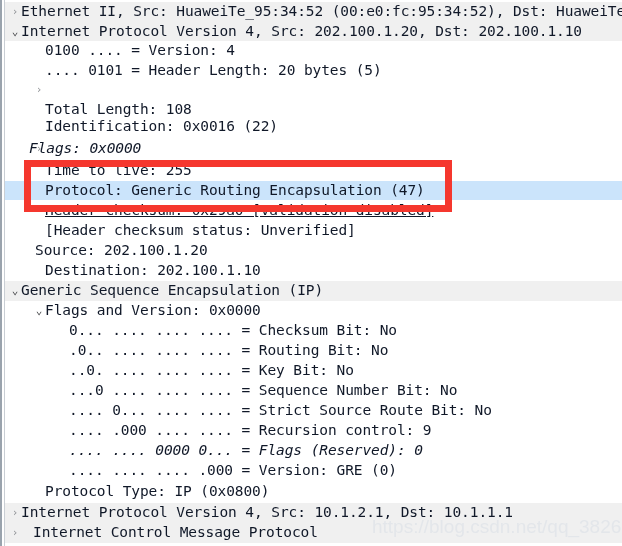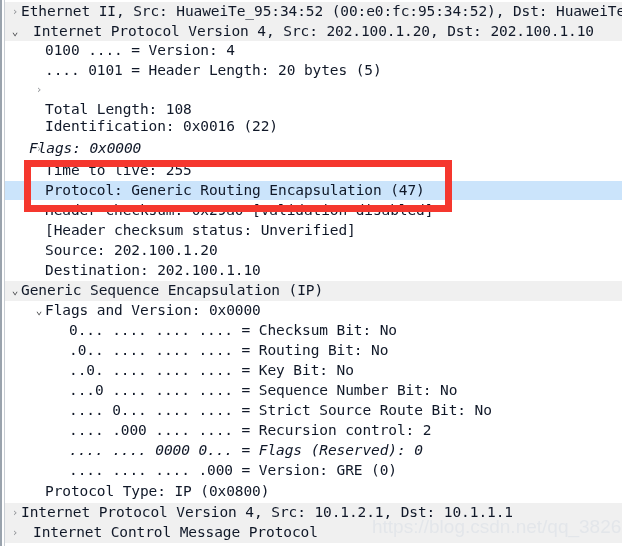--- a/index.html
+++ b/index.html
@@ -107,21 +107,21 @@
   <div class="panel-left-border"></div>
   <div class="panel-left-border2"></div>
 
   <div id="tree">
       <div class="row expanded-head" style="position: absolute; left: 0px; right: 0px; top: 2px;">
         <span class="arrow" style="left: 3px;">›</span>
         <span class="label" style="left: 16px;">Ethernet II, Src: HuaweiTe_95:34:52 (00:e0:fc:95:34:52), Dst: HuaweiTe_09:7</span>
       </div>
       <div class="row expanded-head" style="position: absolute; left: 0px; right: 0px; top: 21.6px;">
         <span class="arrow open" style="left: 3px;">⌄</span>
-        <span class="label" style="left: 28px; text-align: right;">Internet Protocol Version 4, Src: 202.100.1.20, Dst: 202.100.1.10</span>
+        <span class="label" style="left: 16px; text-align: right;">Internet Protocol Version 4, Src: 202.100.1.20, Dst: 202.100.1.10</span>
       </div>
       <div class="row" style="position: absolute; left: 0px; right: 0px; top: 41.2px;">
         <span class="label" style="left: 40px;">0100 .... = Version: 4</span>
       </div>
       <div class="row" style="position: absolute; left: 0px; right: 0px; top: 60.8px;">
         <span class="label" style="left: 40px;">.... 0101 = Header Length: 20 bytes (5)</span>
       </div>
       <div class="row" style="position: absolute; left: 0px; right: 0px; top: 80.4px;">
         <span class="arrow" style="left: 27px;">›</span>
       </div>
@@ -135,27 +135,27 @@
         <span class="arrow" style="left: 27px;">›</span>
         <span class="label" style="left: 24px; font-style: italic;">Flags: 0x0000</span>
       </div>
       <div class="row" style="position: absolute; left: 0px; right: 0px; top: 161px;">
         <span class="label" style="left: 40px;">Time to live: 255</span>
       </div>
       <div class="row selected" style="position: absolute; left: 0px; right: 0px; top: 180.6px;">
         <span class="label" style="left: 40px;">Protocol: Generic Routing Encapsulation (47)</span>
       </div>
       <div class="row" style="position: absolute; left: 0px; right: 0px; top: 201px;">
-        <span class="label" style="left: 40px;">Header checksum: 0x29a0 [validation disabled]</span>
+        <span class="label" style="left: 40px; text-decoration: underline;">Header checksum: 0x29a0 [validation disabled]</span>
       </div>
       <div class="row" style="position: absolute; left: 0px; right: 0px; top: 221px;">
         <span class="label" style="left: 40px;">[Header checksum status: Unverified]</span>
       </div>
       <div class="row" style="position: absolute; left: 0px; right: 0px; top: 241px;">
-        <span class="label" style="left: 40px;">Source: 202.100.1.20</span>
+        <span class="label" style="left: 30px;">Source: 202.100.1.20</span>
       </div>
       <div class="row" style="position: absolute; left: 0px; right: 0px; top: 261px; text-align: right;">
         <span class="label" style="left: 40px;">Destination: 202.100.1.10</span>
       </div>
       <div class="row expanded-head" style="position: absolute; left: 0px; right: 0px; top: 281px;">
         <span class="arrow open" style="left: 3px;">⌄</span>
         <span class="label" style="left: 16px;">Generic Sequence Encapsulation (IP)</span>
       </div>
       <div class="row" style="position: absolute; left: 0px; right: 0px; top: 301px;">
         <span class="arrow open" style="left: 27px;">⌄</span>
@@ -170,21 +170,21 @@
       <div class="row" style="position: absolute; left: 0px; right: 0px; top: 361px;">
         <span class="label" style="left: 64px;">..0. .... .... .... = Key Bit: No</span>
       </div>
       <div class="row" style="position: absolute; left: 0px; right: 0px; top: 381px;">
         <span class="label" style="left: 64px;">...0 .... .... .... = Sequence Number Bit: No</span>
       </div>
       <div class="row" style="position: absolute; left: 0px; right: 0px; top: 401px;">
         <span class="label" style="left: 64px;">.... 0... .... .... = Strict Source Route Bit: No</span>
       </div>
       <div class="row" style="position: absolute; left: 0px; right: 0px; top: 421px;">
-        <span class="label" style="left: 64px;">.... .000 .... .... = Recursion control: 2</span>
+        <span class="label" style="left: 64px;">.... .000 .... .... = Recursion control: 9</span>
       </div>
       <div class="row" style="position: absolute; left: 0px; right: 0px; top: 441px;">
         <span class="label" style="left: 64px; font-style: italic;">.... .... 0000 0... = Flags (Reserved): 0</span>
       </div>
       <div class="row" style="position: absolute; left: 0px; right: 0px; top: 461px; text-decoration: underline;">
         <span class="label" style="left: 64px;">.... .... .... .000 = Version: GRE (0)</span>
       </div>
       <div class="row" style="position: absolute; left: 0px; right: 0px; top: 482px;">
         <span class="label" style="left: 40px;">Protocol Type: IP (0x0800)</span>
       </div>

